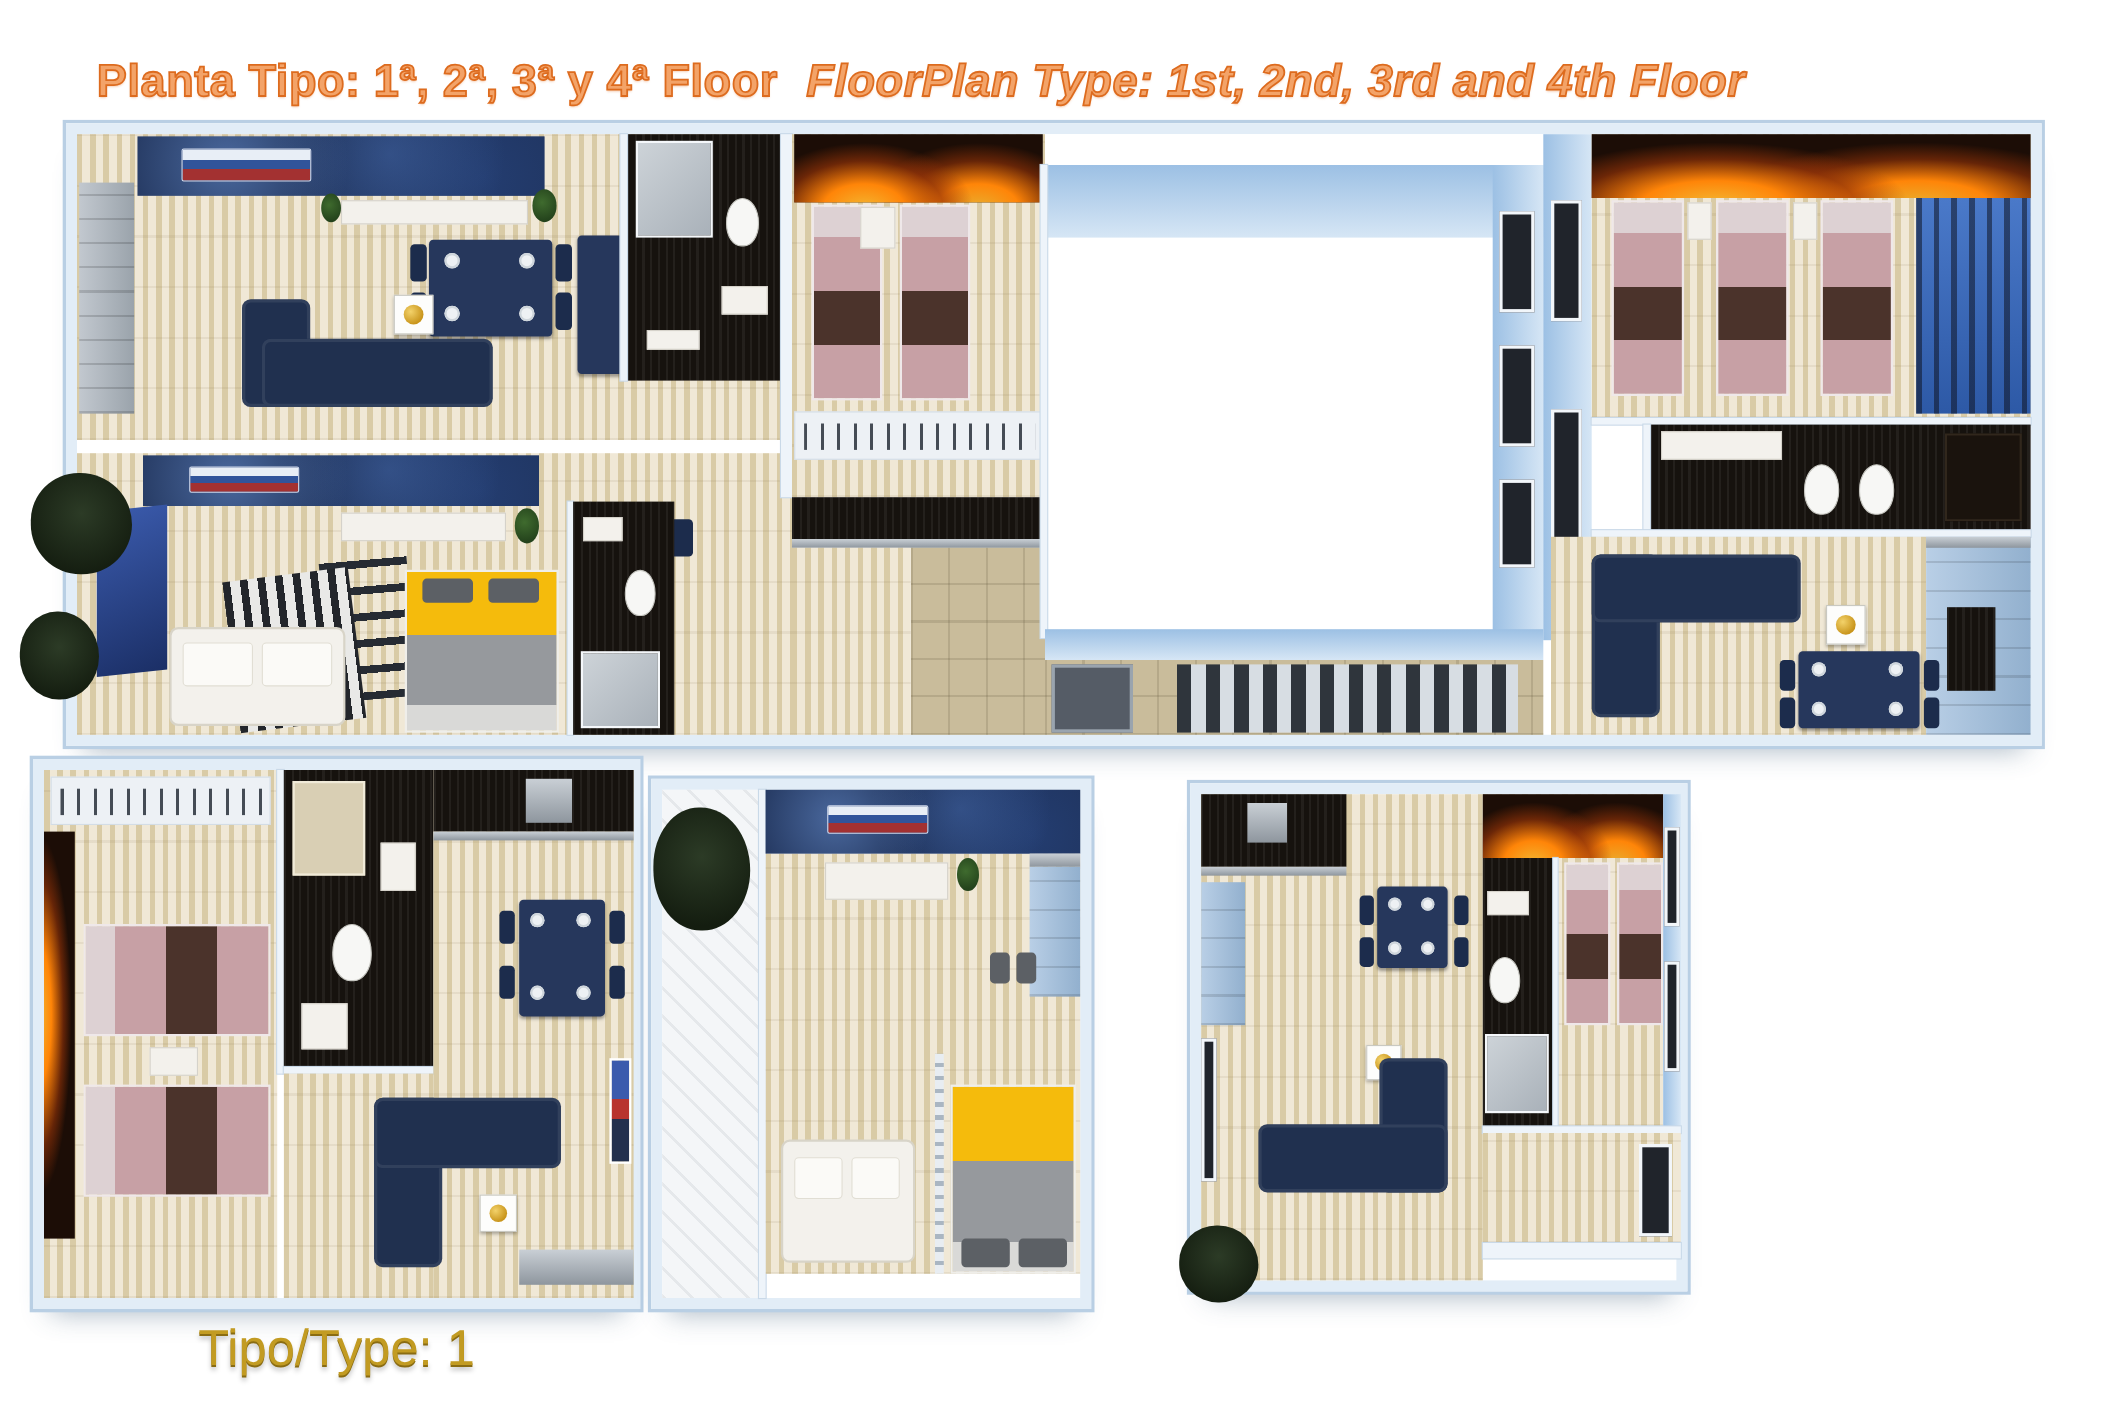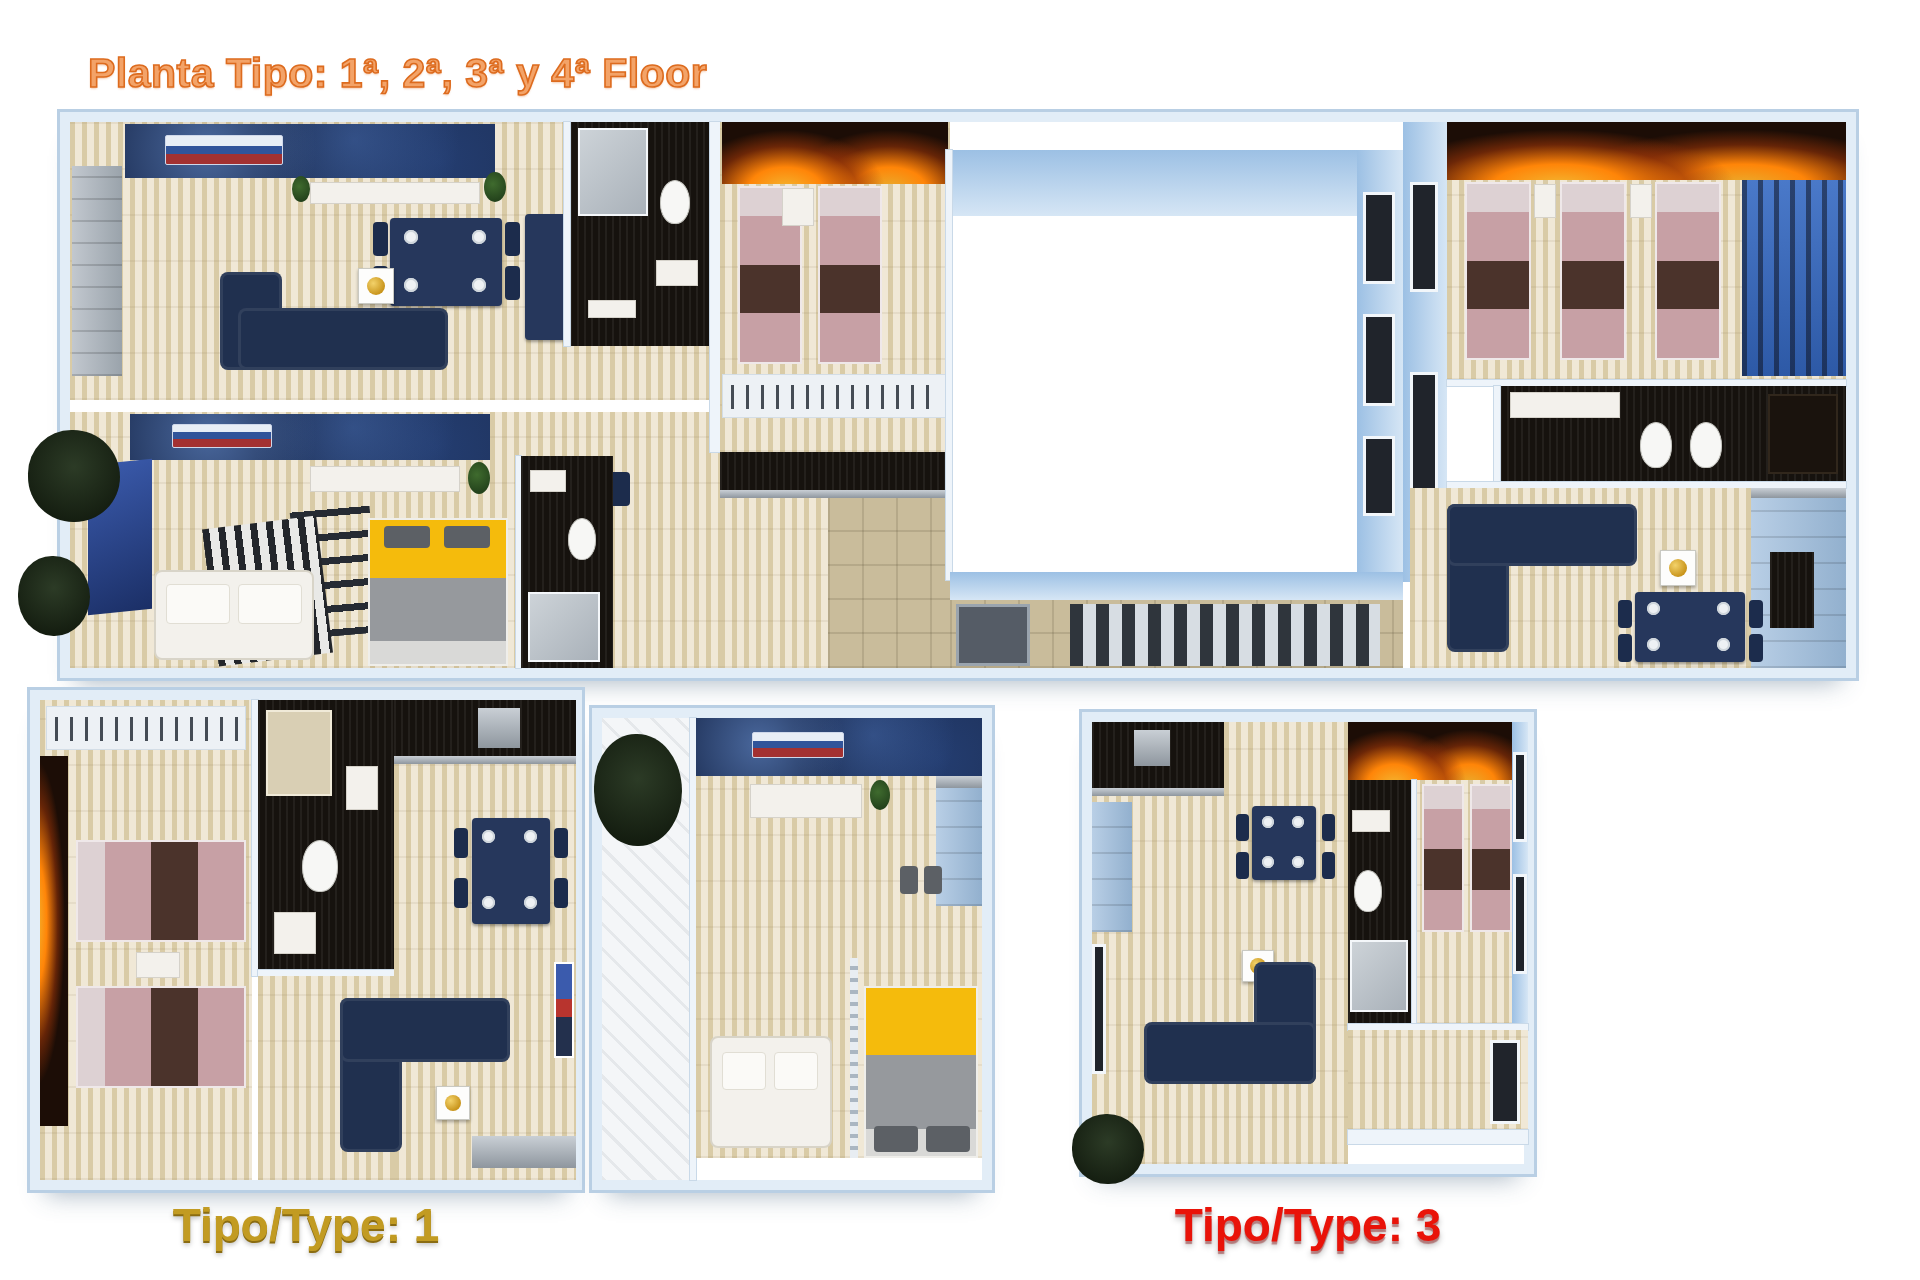--- a/index.html
+++ b/index.html
@@ -5,21 +5,21 @@
   html,body{margin:0;padding:0;background:#ffffff;}
   .canvas{position:relative;width:1920px;height:1280px;background:#fff;overflow:hidden;
           font-family:"Liberation Sans",sans-serif;}
   .canvas div{position:absolute;box-sizing:border-box;}
 
   
   .title{position:absolute;font-weight:700;font-size:41px;letter-spacing:.5px;
          color:var(--title-fill);-webkit-text-stroke:1.6px var(--title-stroke);
          text-shadow:0 2px 2px rgba(221,107,30,.30);white-space:nowrap;}
   .title.en{font-style:italic;}
-  .caption{position:absolute;font-weight:700;font-size:46px;text-align:center;white-space:nowrap;}
+  .caption{position:absolute;font-weight:400;font-size:46px;text-align:center;white-space:nowrap;}
   .caption.c1{color:var(--label1);text-shadow:0 2px 0 var(--label1-shadow),0 4px 5px rgba(0,0,0,.25);}
   .caption.c2{color:var(--label2-fill);-webkit-text-stroke:2px var(--label2-stroke);
               text-shadow:3px 4px 0 var(--label2-shadow);}
   .caption.c3{color:var(--label3);text-shadow:0 3px 1px rgba(130,8,8,.45),0 5px 6px rgba(0,0,0,.25);}
 
   
   .plan{background:#fff;border:10px solid #e2edf7;
         box-shadow:0 0 0 3px #b9cfe4,0 20px 24px -16px rgba(60,90,120,.45);}
 
   
@@ -81,20 +81,21 @@
   .terrace{background:repeating-linear-gradient(45deg,rgba(120,130,140,.12) 0 3px,rgba(0,0,0,0) 3px 18px),#f4f6f8;}
   .window{background:#20242b;border:3px solid #f2f6fa;}
   .void{background:#fff;}
 </style>
 </head>
 <body>
 
 <div class="canvas">
 
   <h1 class="title es" style="left:88px;top:50px;margin:0">Planta Tipo: 1ª, 2ª, 3ª y 4ª Floor</h1>
+  <h1 class="title en" style="left:733px;top:50px;margin:0">FloorPlan Type: 1st, 2nd, 3rd and 4th Floor</h1>
 
   <div class="plan" style="left:60px;top:112px;width:1796px;height:566px">
 
     <div class="floor" style="left:0;top:0;width:640px;height:278px"></div>
     <div class="navy-wall" style="left:55px;top:2px;width:370px;height:54px"></div>
     <div class="logo" style="left:95px;top:13px;width:118px;height:30px"></div>
     <div class="shelf-gray" style="left:2px;top:44px;width:50px;height:210px"></div>
     <div class="white-box" style="left:240px;top:60px;width:170px;height:22px"></div>
     <div class="plant" style="left:222px;top:54px;width:18px;height:26px"></div>
     <div class="plant" style="left:414px;top:50px;width:22px;height:30px"></div>
@@ -317,15 +318,14 @@
     <div class="pink-bed" style="left:378px;top:62px;width:42px;height:148px"></div>
     <div class="blue-wall-v" style="left:420px;top:0;width:16px;height:310px"></div>
     <div class="window" style="left:421px;top:30px;width:14px;height:90px"></div>
     <div class="window" style="left:421px;top:152px;width:14px;height:100px"></div>
     <div class="wall-line" style="left:256px;top:302px;width:180px;height:6px"></div>
     <div class="floor" style="left:256px;top:308px;width:180px;height:100px"></div>
     <div class="window" style="left:398px;top:318px;width:30px;height:84px"></div>
     <div class="wall-line" style="left:256px;top:408px;width:180px;height:14px"></div>
     <div class="dark-plant" style="left:-20px;top:392px;width:72px;height:70px"></div>
   </div>
-  <div class="caption c3" style="left:1082px;top:1198px;width:452px">Tipo/Type: 3</div>
 
 </div>
 
 </body></html>

